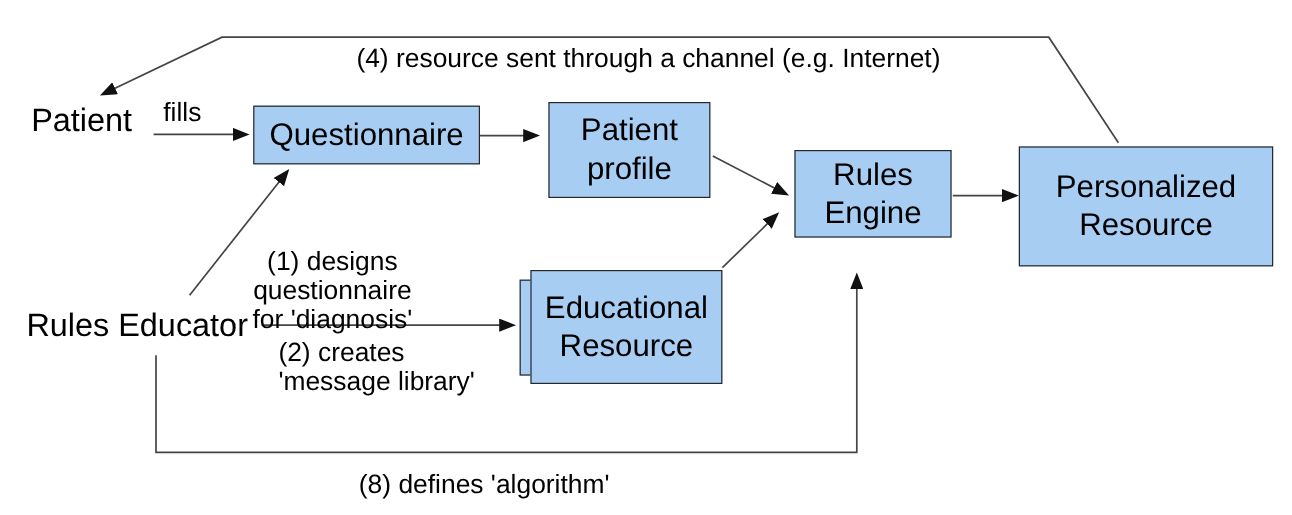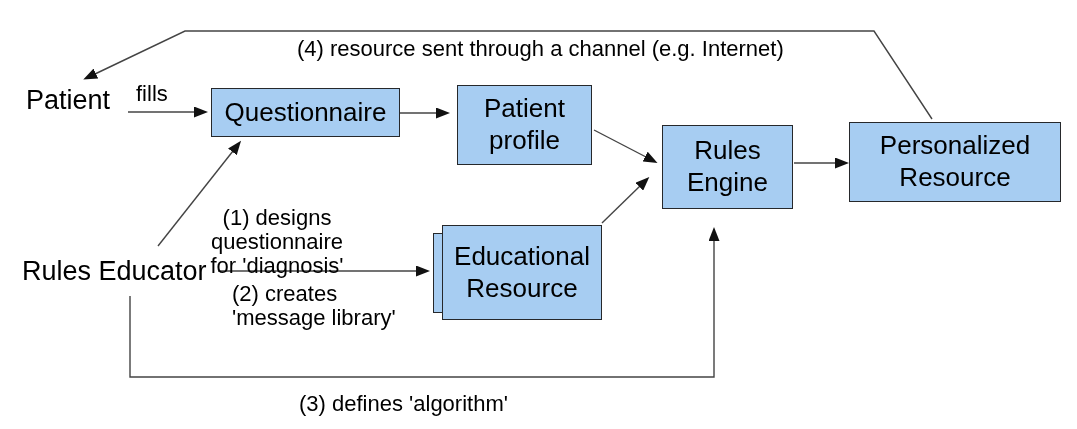--- a/index.html
+++ b/index.html
@@ -20,22 +20,22 @@
   }
   .actor {
     position:absolute; font-size:27px; line-height:1.15; white-space:pre;
   }
   .note {
     position:absolute; font-size:22px; line-height:24px; white-space:pre-line;
   }
   .note.center { text-align:center; }
   #n-questionnaire     { left:211px; top:88px;  width:189px; height:49px; }
   #n-patient-profile   { left:457px; top:85px;  width:135px; height:80px; }
-  #n-rules-engine      { left:662px; top:125px; width:131px; height:84px; }
-  #n-personalized      { left:849px; top:122px; width:212px; height:80px; }
+  #n-rules-engine      { left:662px; top:125px; width:131px; height:73px; }
+  #n-personalized      { left:849px; top:122px; width:212px; height:100px; }
   #n-educational       { left:442px; top:225px; width:160px; height:95px; }
   #n-educational-shadow{ left:433px; top:233px; width:160px; height:80px; }
   #t-patient  { left:26px;  top:85px; }
   #t-educator { left:22px;  top:256px; }
   #t-fills { left:136px; top:82px; }
   #t-step1 { left:196px; top:166px; width:162px;margin-top:40px; }
   #t-step2 { left:232px; top:282px; }
   #t-step3 { left:299px; top:392px; }
   #t-step4 { left:297px; top:37px; }
 </style>
@@ -75,16 +75,16 @@
 
   <div class="actor" id="t-patient">Patient</div>
   <div class="actor" id="t-educator">Rules Educator</div>
 
   <div class="note" id="t-fills">fills</div>
   <div class="note center" id="t-step1">(1) designs
 questionnaire
 for 'diagnosis'</div>
   <div class="note" id="t-step2">(2) creates
 'message library'</div>
-  <div class="note" id="t-step3">(3) defines 'algorithm'</div>
+  <div class="note" id="t-step3">(8) defines 'algorithm'</div>
   <div class="note" id="t-step4">(4) resource sent through a channel (e.g. Internet)</div>
 
 </div>
 
 </body></html>

